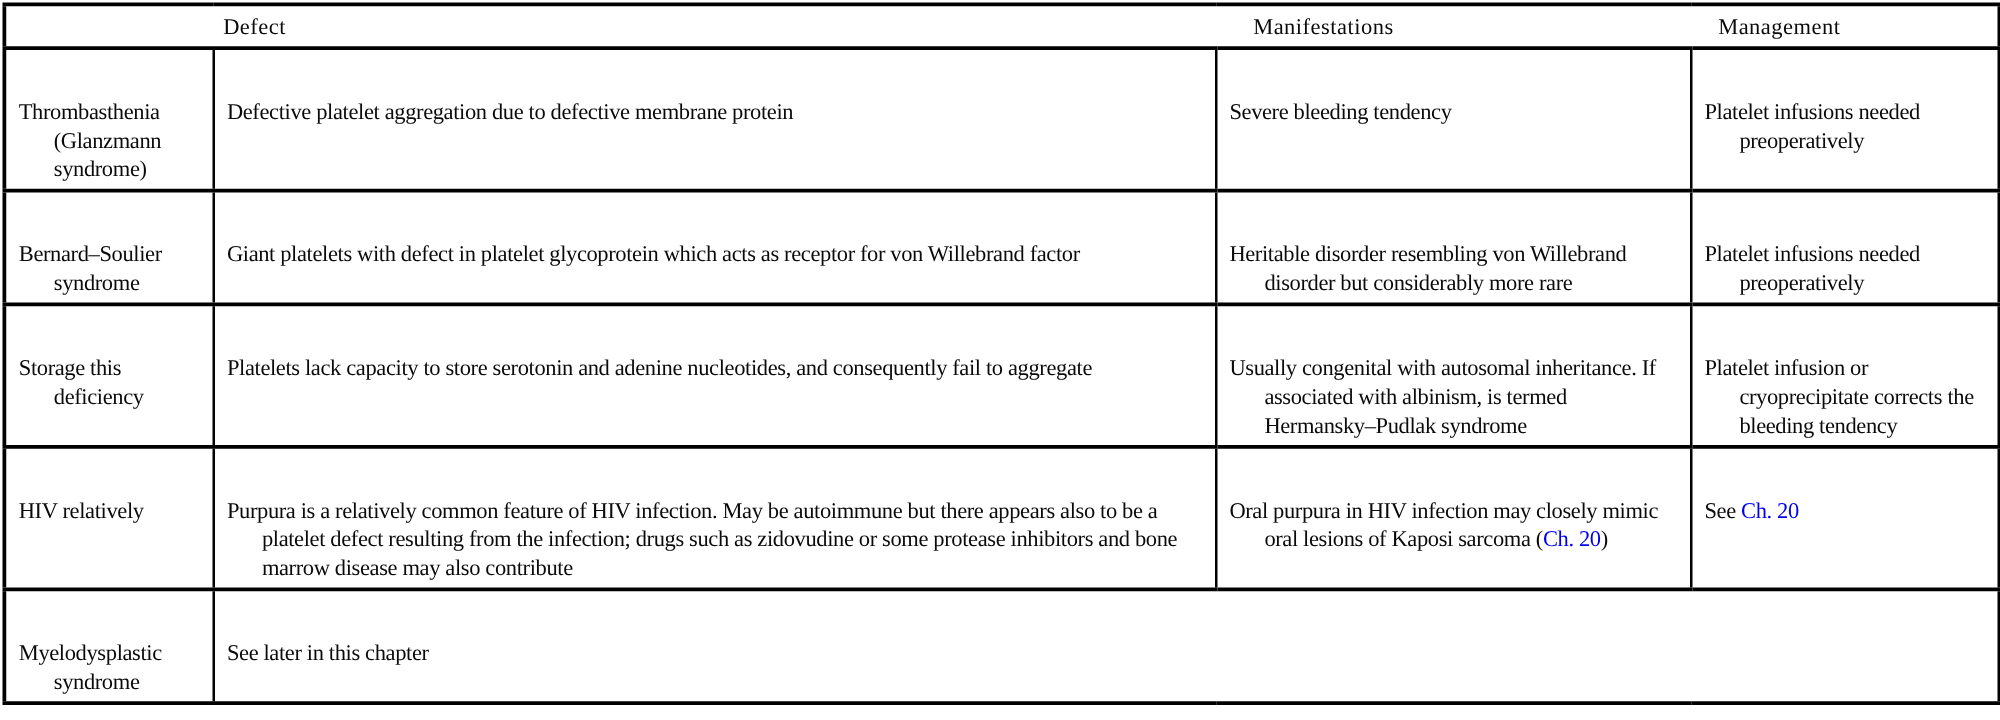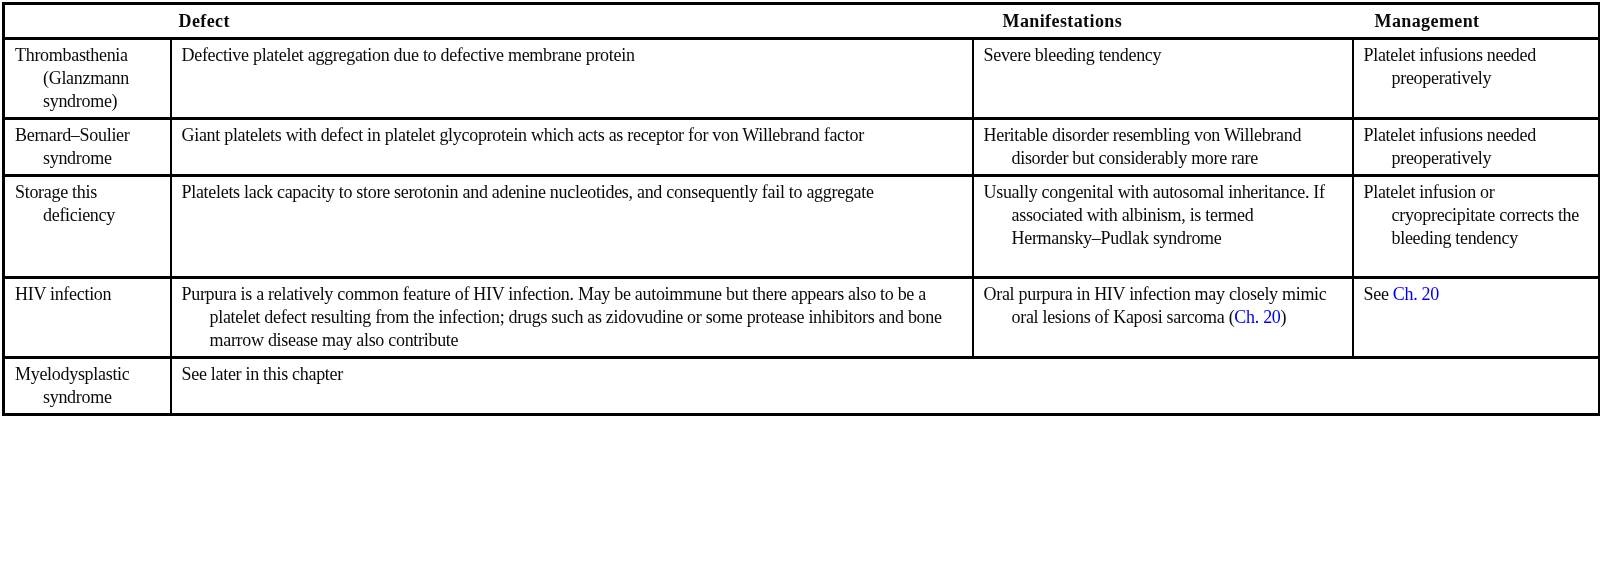--- a/index.html
+++ b/index.html
@@ -41,32 +41,33 @@
     border-bottom-width:3px;
     vertical-align:top;
     padding:4px 8px 4px 0;
     overflow:hidden;
   }
   thead th{
     border-left-width:0;
     border-right-width:0;
     vertical-align:middle;
     text-align:left;
-    font-weight:bold;
+    font-weight:normal;
     letter-spacing:0.4px;
     padding-top:2px;
     padding-bottom:2px;
   }
   th.th0{padding-left:8px}
   th.th1{padding-left:8px}
   th.th2{padding-left:30px}
   th.th3{padding-left:22px}
   .hang{
     padding-left:38px;
     text-indent:-28px;
+    margin-top:34px;
   }
   a.chlink{
     color:var(--link);
     text-decoration:none;
     cursor:pointer;
   }
   tr.r-head{height:35px}
   tr.r1{height:79px}
   tr.r2{height:53px}
   tr.r3{height:102px}
@@ -133,21 +134,21 @@
           </td>
         <td>
             <div class="hang">Usually congenital with autosomal inheritance. If associated with albinism, is termed Hermansky–Pudlak syndrome</div>
           </td>
         <td>
             <div class="hang">Platelet infusion or cryoprecipitate corrects the bleeding tendency</div>
           </td>
       </tr>
       <tr class="r4">
         <td>
-            <div class="hang">HIV infection</div>
+            <div class="hang">HIV relatively</div>
           </td>
         <td>
             <div class="hang">Purpura is a relatively common feature of HIV infection. May be autoimmune but there appears also to be a platelet defect resulting from the infection; drugs such as zidovudine or some protease inhibitors and bone marrow disease may also contribute</div>
           </td>
         <td>
           <div class="hang"><span>Oral purpura in HIV infection may closely mimic oral lesions of Kaposi sarcoma (</span><a href="#" class="chlink">Ch. 20</a><span>)</span></div>
         </td>
         <td>
           <div class="hang"><span>See </span><a href="#" class="chlink">Ch. 20</a></div>
         </td>

